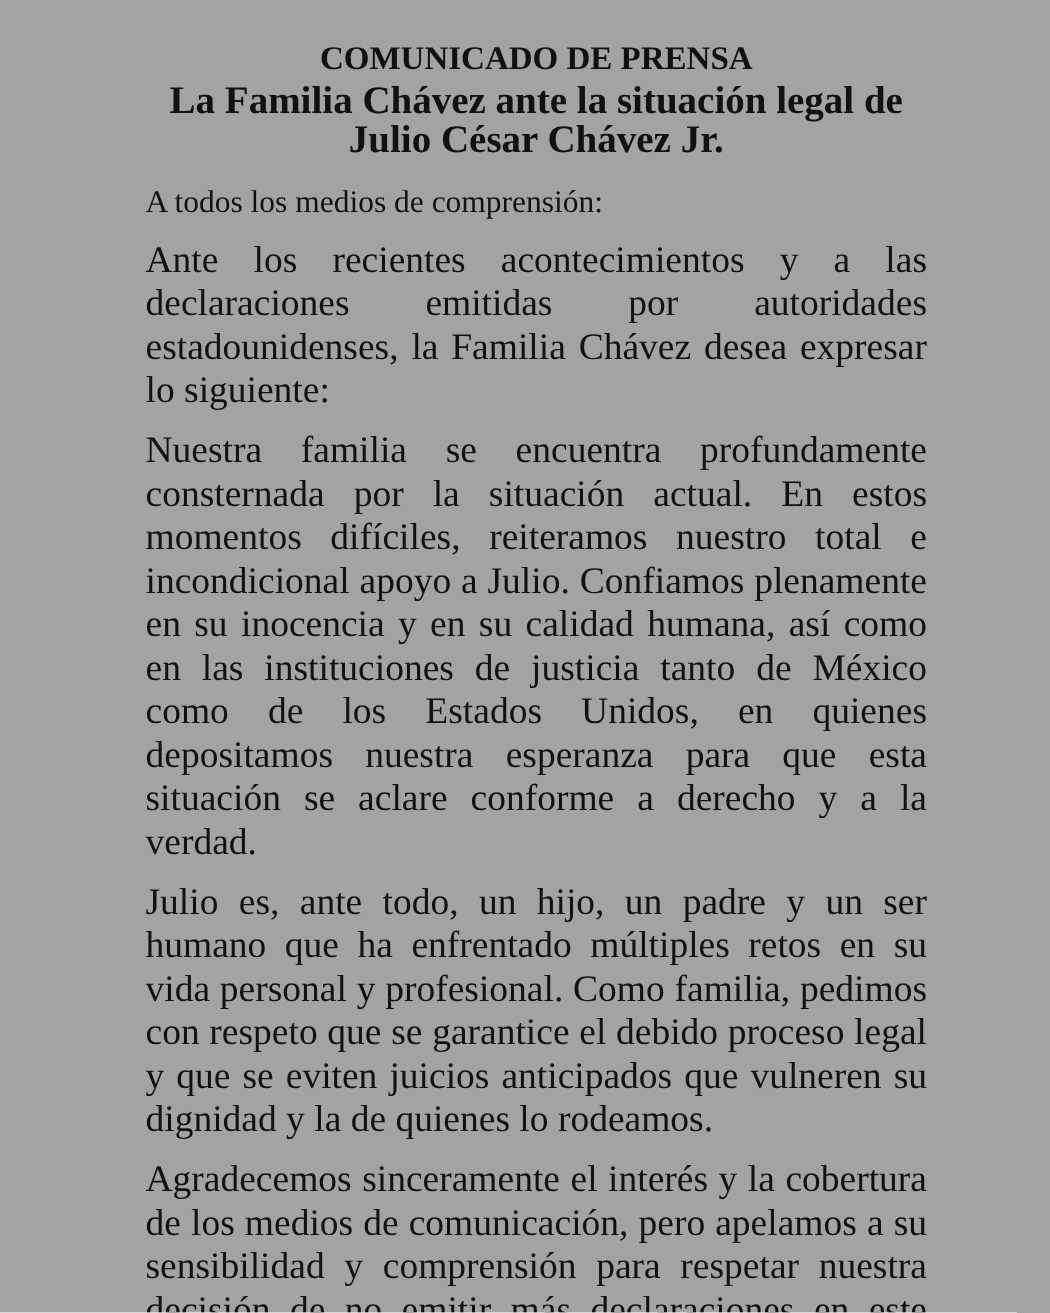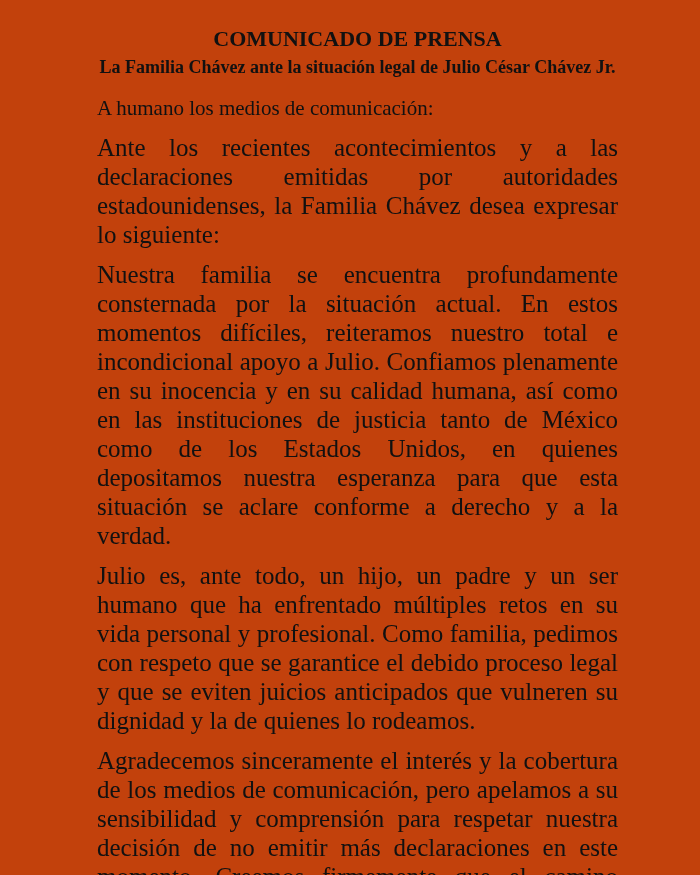--- a/index.html
+++ b/index.html
@@ -4,39 +4,39 @@
 <style>
   html, body {
     margin: 0;
     padding: 0;
     background: #ffffff;
   }
   .page {
     position: relative;
     width: 700px;
     height: 875px;
-    background: #c2410c;
+    background: #a3a3a3;
     box-sizing: border-box;
     padding: 26px 82px 20px 97px;
     font-family: "Liberation Serif", "DejaVu Serif", serif;
     color: #111111;
     overflow: hidden;
   }
   .doc-header {
     text-align: center;
     margin: 0 0 14px 0;
   }
   .doc-title {
     font-size: 22px;
     font-weight: bold;
     line-height: 26px;
     margin: 0;
   }
   .doc-subtitle {
-    font-size: 18px;
+    font-size: 26px;
     font-weight: bold;
     line-height: 26px;
     margin: 2px 0 0 0;
   }
   .salutation {
     font-size: 21px;
     line-height: 29px;
     margin: 0 0 10px 0;
     text-align: left;
   }
@@ -51,21 +51,21 @@
 </head>
 <body>
 
 <div class="page">
 
   <header class="doc-header">
     <h1 class="doc-title">COMUNICADO DE PRENSA</h1>
     <h2 class="doc-subtitle">La Familia Chávez ante la situación legal de Julio César Chávez Jr.</h2>
   </header>
 
-  <p class="salutation">A humano los medios de comunicación:</p>
+  <p class="salutation">A todos los medios de comprensión:</p>
 
   <p class="body-paragraph">Ante los recientes acontecimientos y a las declaraciones emitidas por autoridades estadounidenses, la Familia Chávez desea expresar lo siguiente:</p>
 
   <p class="body-paragraph">Nuestra familia se encuentra profundamente consternada por la situación actual. En estos momentos difíciles, reiteramos nuestro total e incondicional apoyo a Julio. Confiamos plenamente en su inocencia y en su calidad humana, así como en las instituciones de justicia tanto de México como de los Estados Unidos, en quienes depositamos nuestra esperanza para que esta situación se aclare conforme a derecho y a la verdad.</p>
 
   <p class="body-paragraph">Julio es, ante todo, un hijo, un padre y un ser humano que ha enfrentado múltiples retos en su vida personal y profesional. Como familia, pedimos con respeto que se garantice el debido proceso legal y que se eviten juicios anticipados que vulneren su dignidad y la de quienes lo rodeamos.</p>
 
   <p class="body-paragraph">Agradecemos sinceramente el interés y la cobertura de los medios de comunicación, pero apelamos a su sensibilidad y comprensión para respetar nuestra decisión de no emitir más declaraciones en este momento. Creemos firmemente que el camino adecuado es permitir que las autoridades competentes lleven a cabo su labor sin presiones externas ni especulaciones.</p>
 
 </div>

